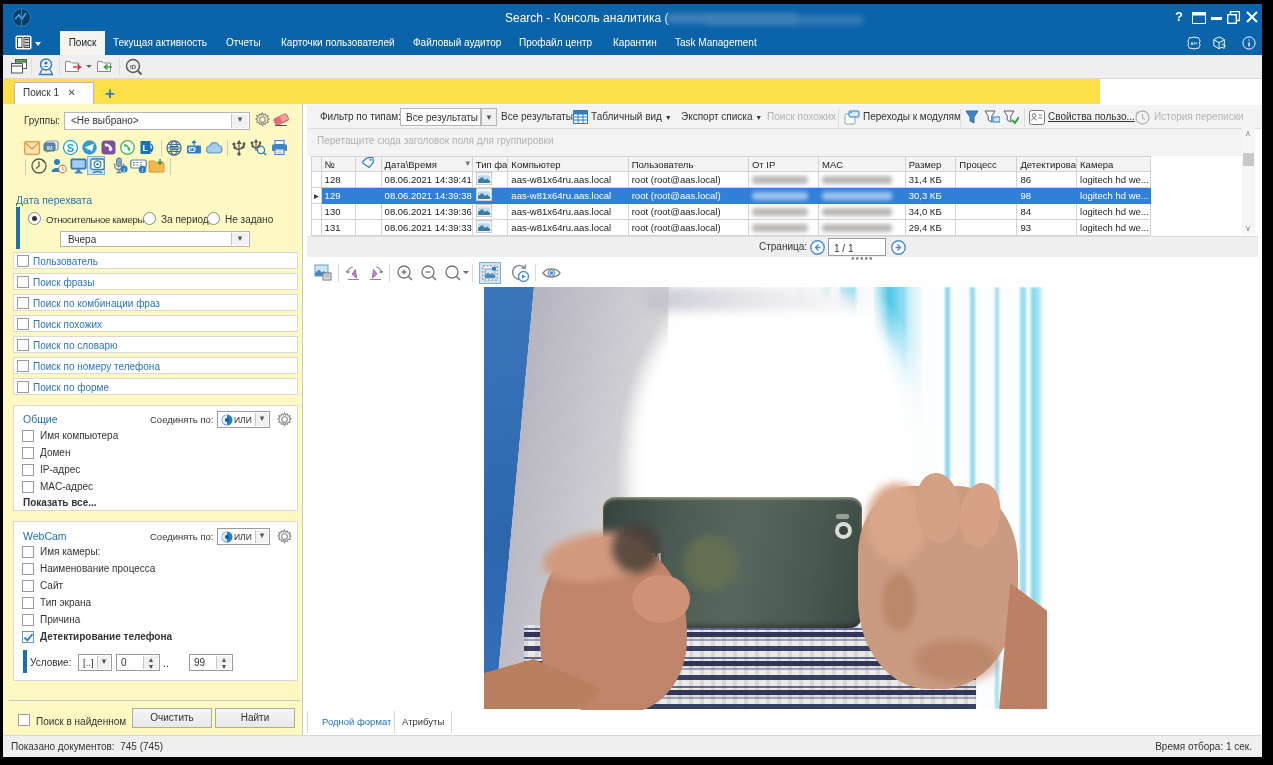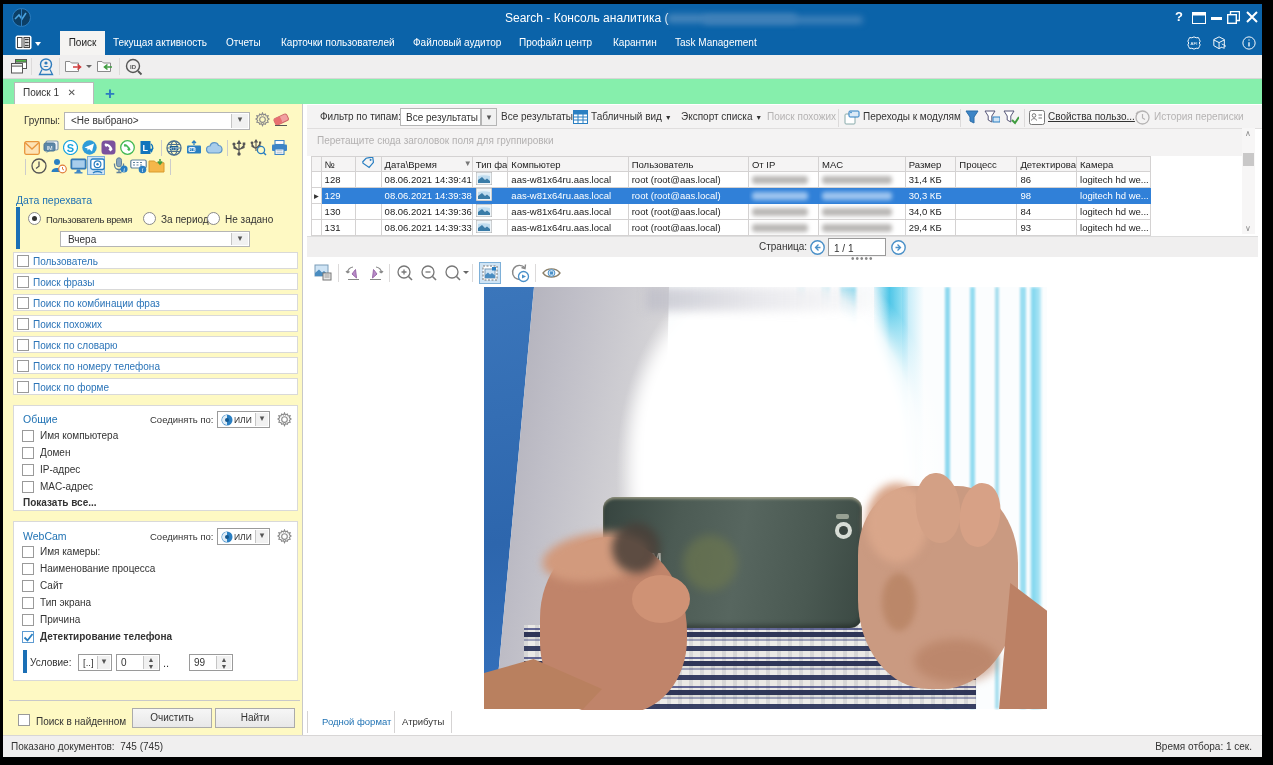--- a/index.html
+++ b/index.html
@@ -12,21 +12,21 @@
 #titlebar { left:0; top:0; width:1259px; height:27px; background:#0b63a9; }
 #menubar { left:0; top:27px; width:1259px; height:24px; background:#0b63a9; }
 #title-text { left:502px; top:7px; color:#fff; font-size:12px; }
 .wbtn { color:#fff; font-size:13px; top:5px; }
 #menubar .mtab { position:absolute; top:0; height:24px; line-height:24px;
   color:#fff; font-size:10px; }
 #menubar .sel { background:#f5f4f2; color:#222; }
 
 #toolbar { left:0; top:51px; width:1259px; height:24px; background:#f0efef;
   border-bottom:1px solid #d8d6d6; }
-#tabbar { left:0; top:75px; width:1259px; height:25px; background:#86efac; }
+#tabbar { left:0; top:75px; width:1097px; height:25px; background:#fde047; }
 #ptab { position:absolute; left:11px; top:3px; width:80px; height:22px;
   background:#fff; border:1px solid #b9b9b9; border-bottom:none; font-size:10px;
   color:#333; line-height:20px; padding-left:8px; }
 
 #lpanel { left:0; top:100px; width:300px; height:631px; background:#fef9c3;
   border-right:1px solid #c8c8c8; font-size:10px; color:#333; }
 .ddl { position:absolute; border:1px solid #b5b5b5; background:#fff; }
 .ddlbtn { position:absolute; right:1px; top:1px; bottom:1px; width:17px;
   background:#f1f1f1; border-left:1px solid #c5c5c5; color:#555; font-size:9px;
   text-align:center; }
@@ -285,21 +285,21 @@
     <svg class="abs" style="left:145px;top:54px;" width="17" height="15" viewBox="0 0 17 15">
         <path d="M1 3 H6.5 L8 4.8 H16 V14 H1 Z" fill="#f5b74a" stroke="#d89b2e"></path>
         <path d="M12 1 V6 M9.8 3.5 L12 6 L14.2 3.5" stroke="#3f9c3f" stroke-width="1.5" fill="none"></path>
       </svg>
     <div class="abs" style="left:167px;top:55px;width:1px;height:16px;background:#ccc;"></div>
 
     <div class="abs bluetxt" style="left:13px;top:90px;font-size:10.5px;">Дата перехвата</div>
     <div class="abs" style="left:13px;top:103px;width:4px;height:42px;background:#1b6fb5;"></div>
     <div class="abs" style="left:25px;top:108px;width:13px;height:13px;border:1px solid #8a8a8a;border-radius:50%;background:#fff;"></div>
     <div class="abs" style="left:29px;top:112px;width:5px;height:5px;border-radius:50%;background:#333;"></div>
-    <div class="abs" style="left:43px;top:110px;font-size:9.5px;letter-spacing:-0.3px;">Пользователь время</div>
+    <div class="abs" style="left:43px;top:110px;font-size:9.5px;letter-spacing:-0.3px;">Относительное камеры</div>
     <div class="abs" style="left:140px;top:108px;width:13px;height:13px;border:1px solid #8a8a8a;border-radius:50%;background:#fff;"></div>
     <div class="abs" style="left:158px;top:110px;font-size:10px;">За период</div>
     <div class="abs" style="left:204px;top:108px;width:13px;height:13px;border:1px solid #8a8a8a;border-radius:50%;background:#fff;"></div>
     <div class="abs" style="left:222px;top:110px;font-size:10px;">Не задано</div>
     <div class="ddl" style="left:57px;top:127px;width:190px;height:16px;">
       <span style="position:absolute;left:7px;top:2px;font-size:10px;">Вчера</span>
       <div class="ddlbtn">▾</div>
     </div>
 
     <div class="searchrow" style="top:148px;">

